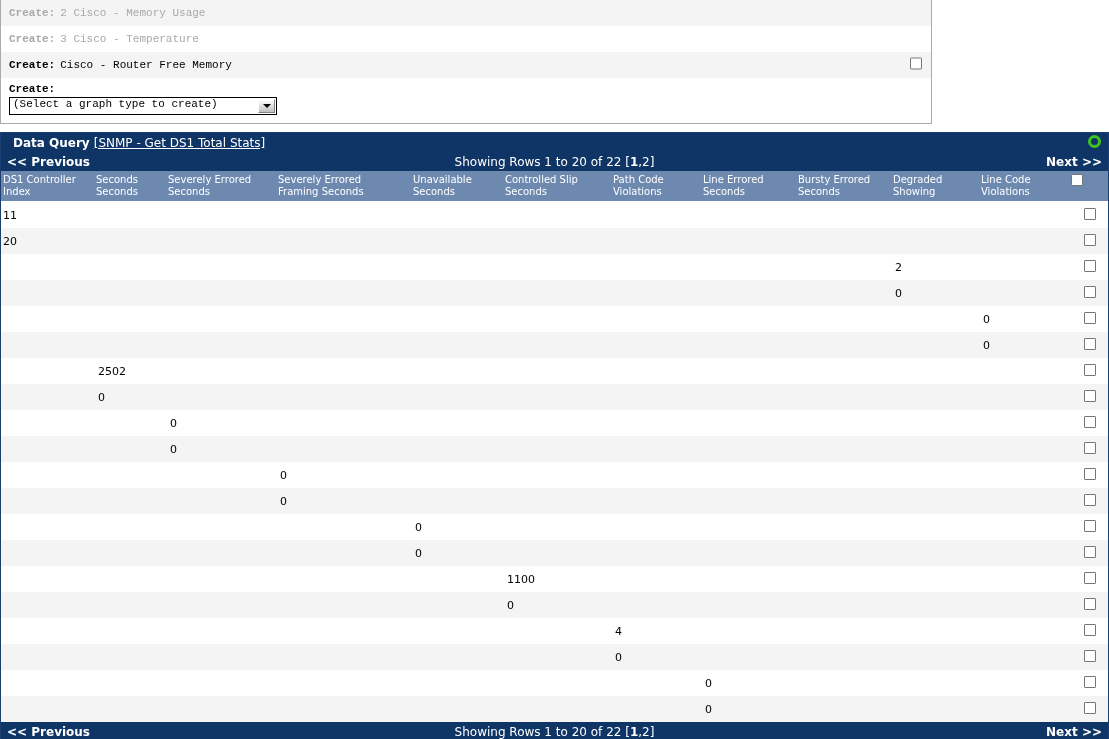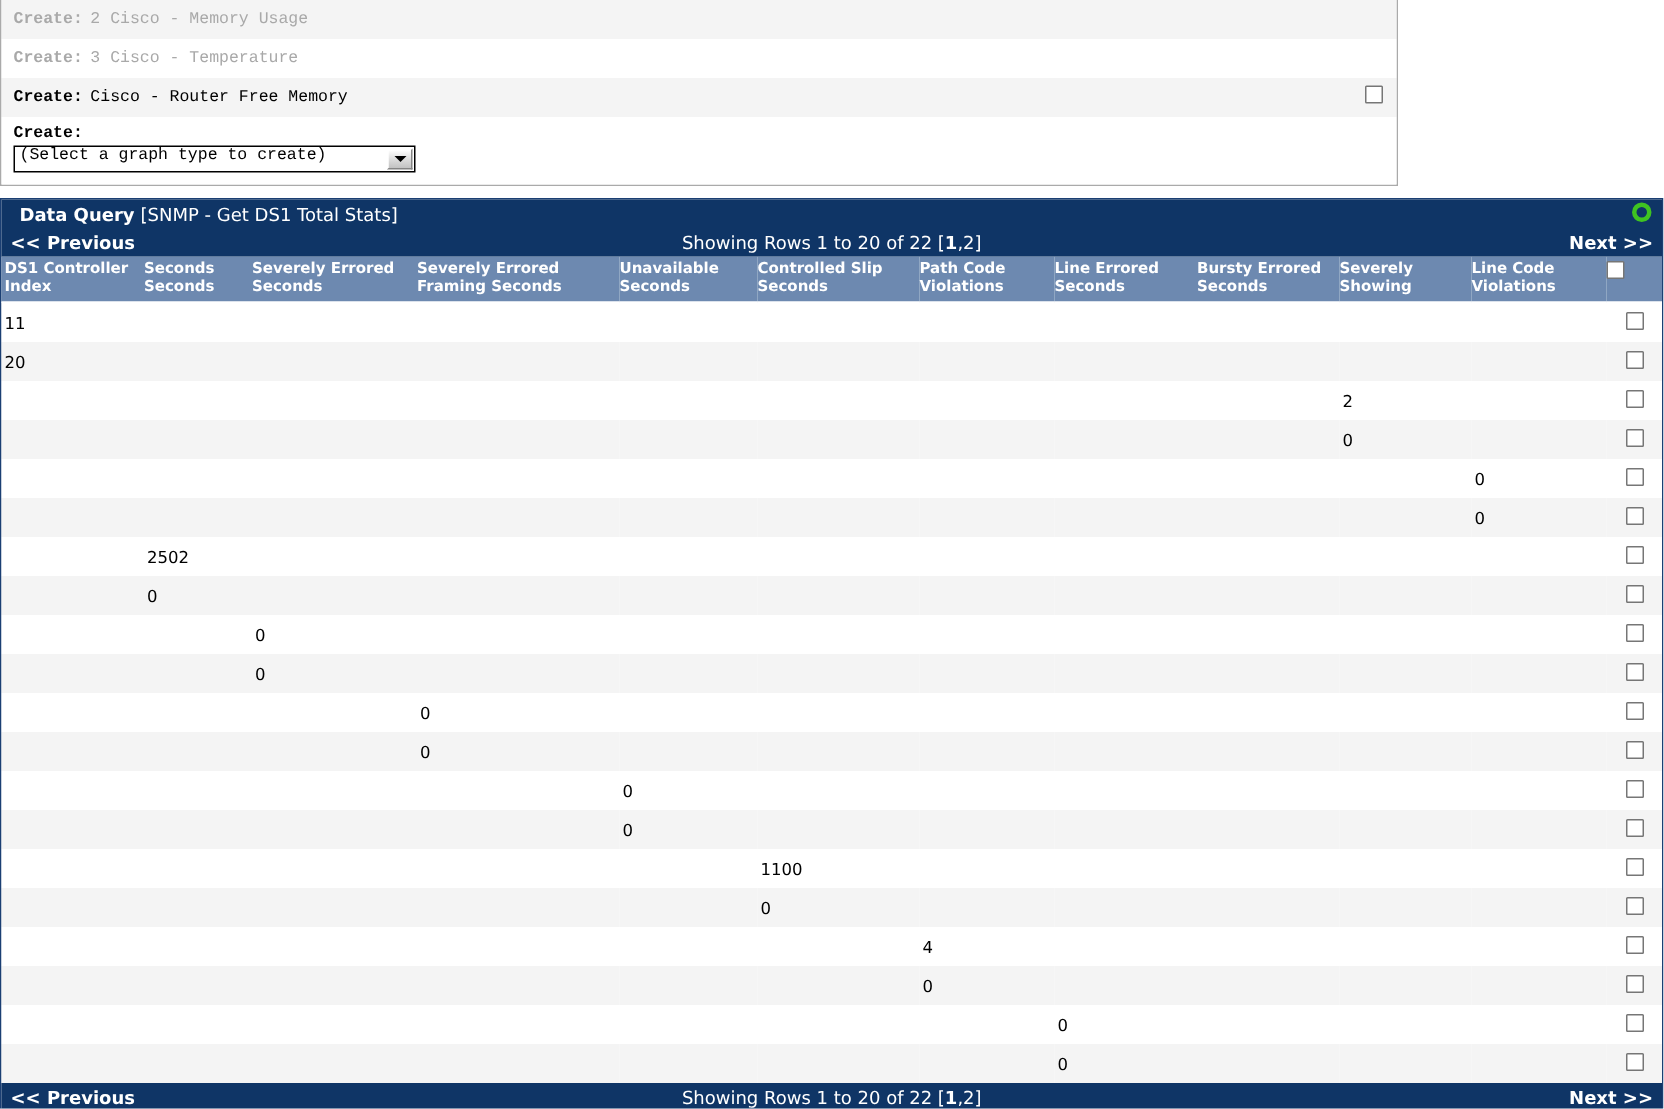--- a/index.html
+++ b/index.html
@@ -88,21 +88,21 @@
   .dq-title{
     background:#0f3566;
     color:#ffffff;
     height:19px;
     display:flex;align-items:center;
     padding:0 12px;
     font-size:12px;
     position:relative;
   }
   .dq-title b{font-weight:bold;margin-right:4px;}
-  .dq-title .sub{font-weight:normal;}
+  .dq-title .sub{font-weight:normal;text-decoration:underline;}
   .green-dot{
     position:absolute;right:7px;top:2px;
     width:13px;height:13px;border-radius:50%;
     border:3px solid #3fc421;
     box-sizing:border-box;
     background:#0f3566;
   }
   .dq-nav{
     background:#0f3566;
     color:#ffffff;
@@ -121,21 +121,21 @@
 
   table.dq{
     border-collapse:collapse;
     width:100%;
     table-layout:fixed;
   }
   table.dq th{
     background:#6d89b0;
     color:#ffffff;
     font-size:10px;
-    font-weight:bold;
+    font-weight:normal;
     text-align:left;
     vertical-align:top;
     padding:3px 0 3px 0;
     line-height:12px;
     border-bottom:1px solid #ffffff;
   }
   table.dq th .hdr{display:block;}
   table.dq td{
     font-size:11px;
     height:26px;
@@ -251,21 +251,21 @@
           </th>
         <th>
             <span class="hdr">Line Errored</span>
             <span class="hdr">Seconds</span>
           </th>
         <th>
             <span class="hdr">Bursty Errored</span>
             <span class="hdr">Seconds</span>
           </th>
         <th>
-            <span class="hdr">Severely</span>
+            <span class="hdr">Degraded</span>
             <span class="hdr">Showing</span>
           </th>
         <th>
             <span class="hdr">Line Code</span>
             <span class="hdr">Violations</span>
           </th>
         <th class="cb-head"><span class="cbx"></span></th>
       </tr>
     </thead>
     <tbody>

